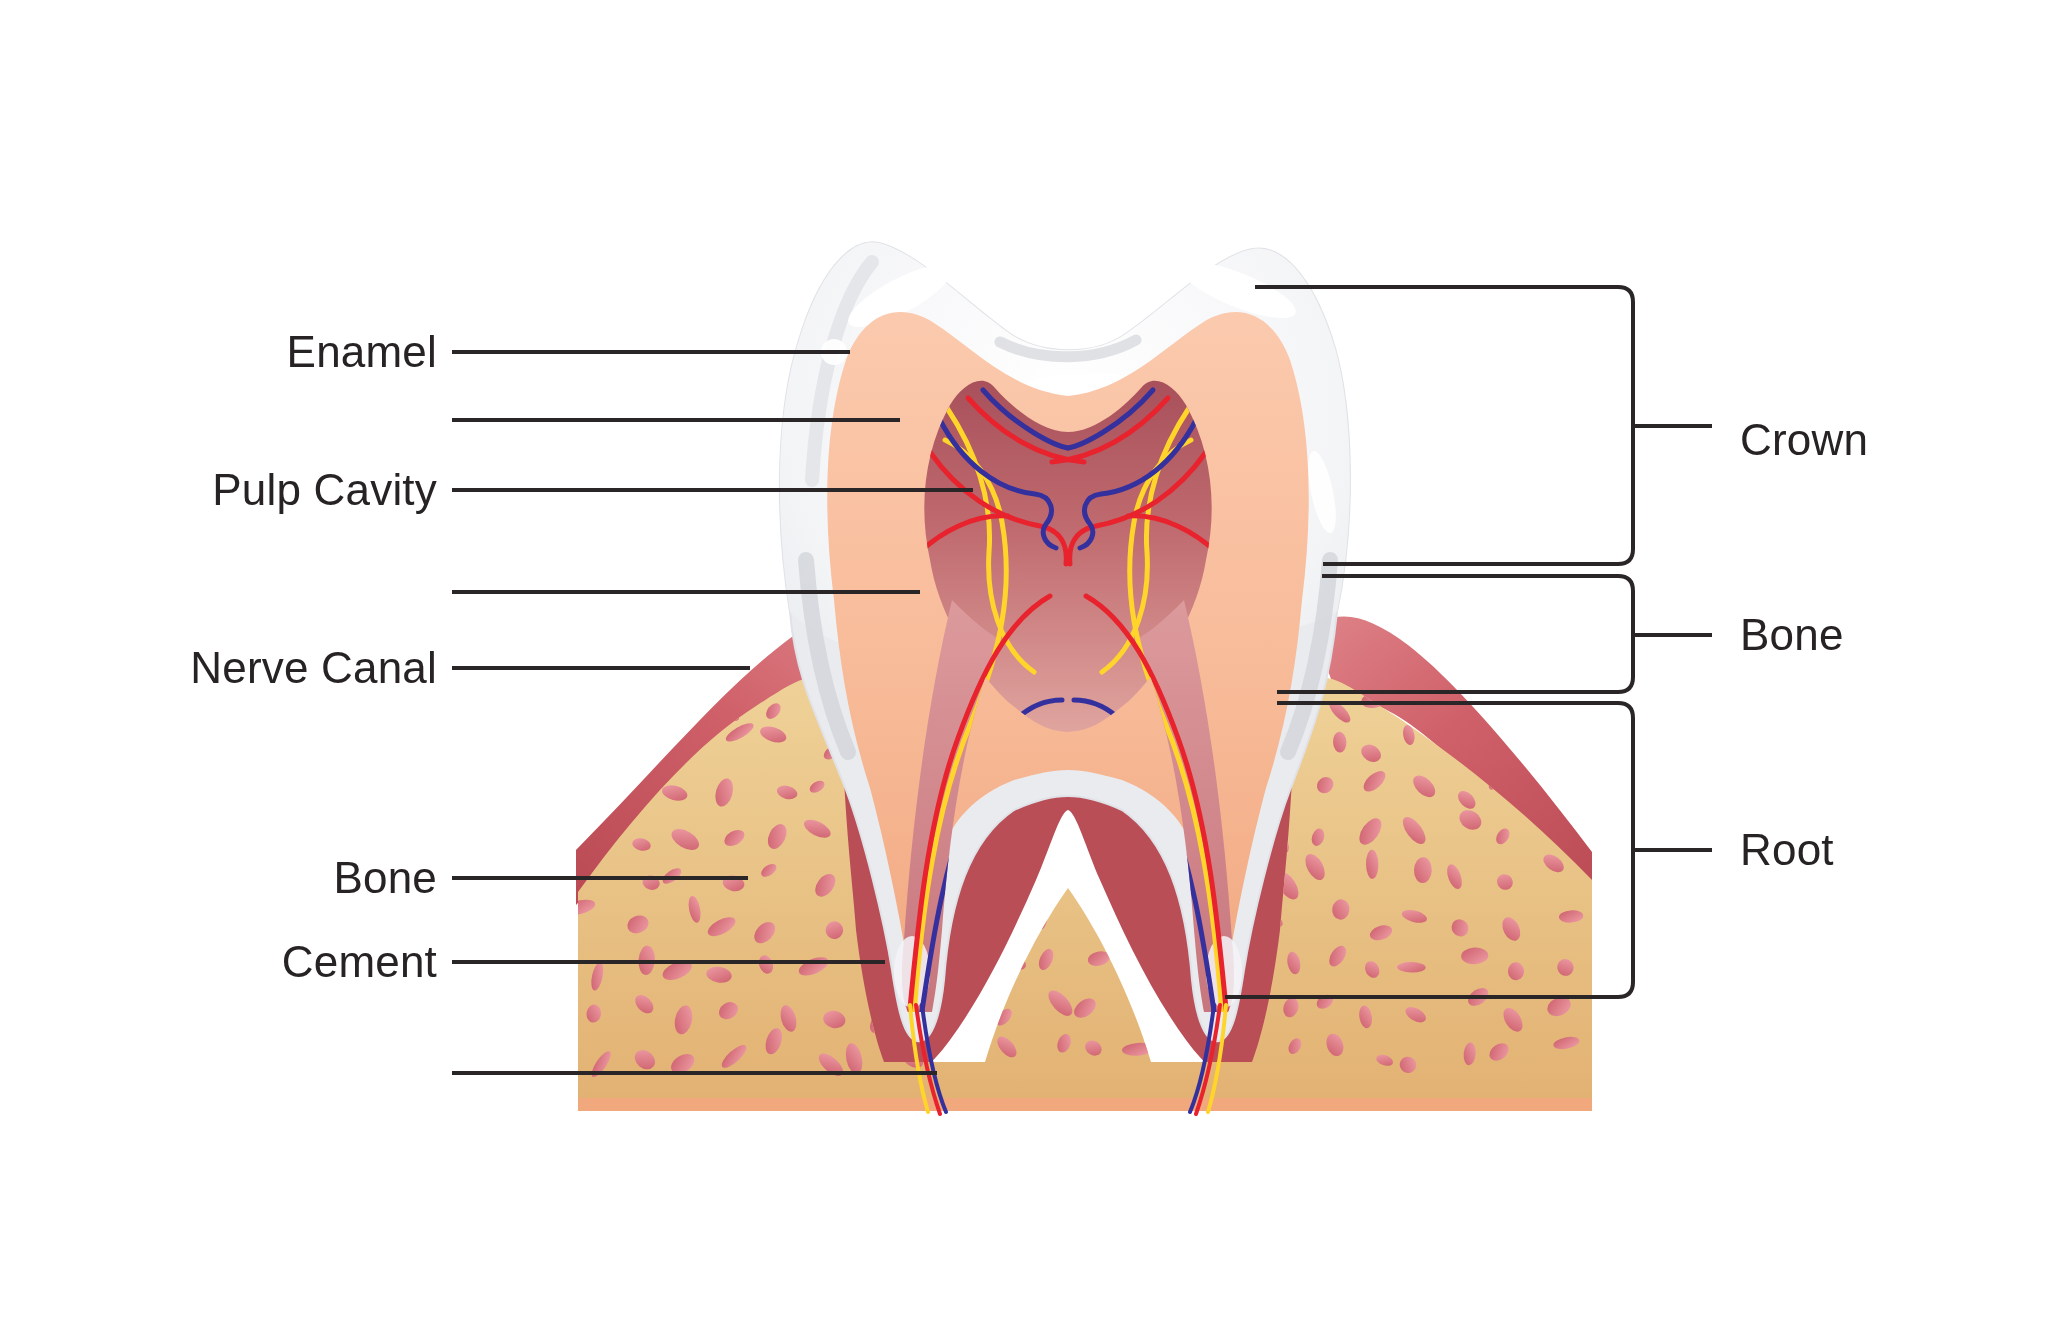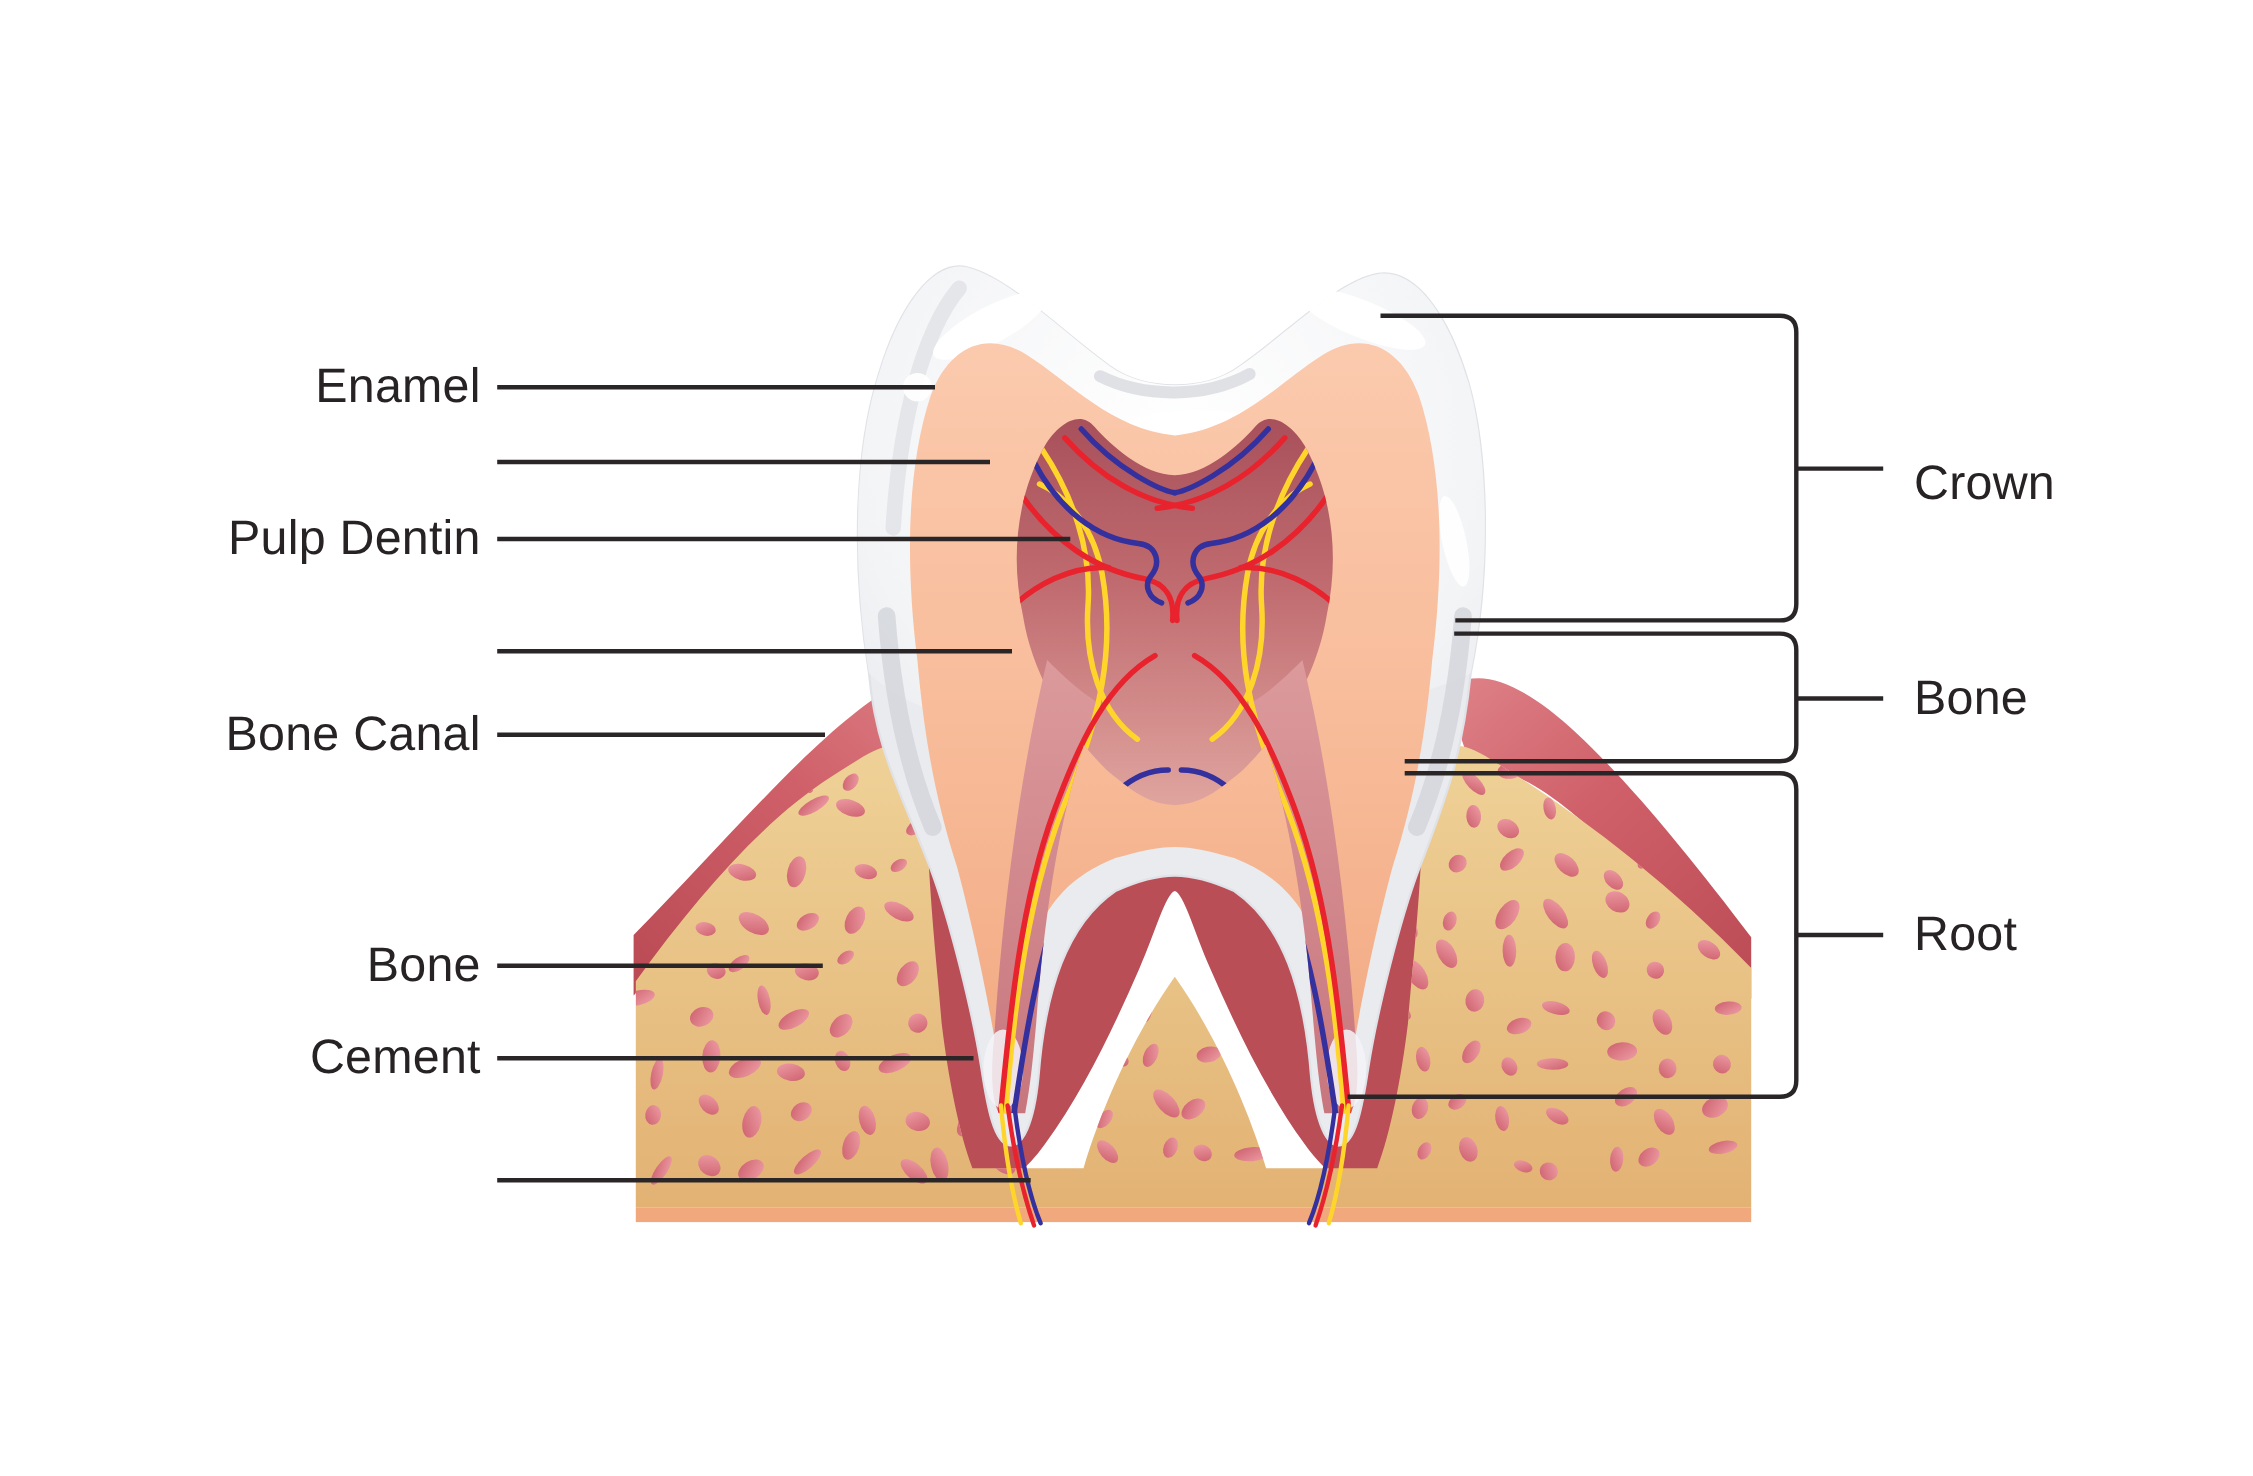--- a/index.html
+++ b/index.html
@@ -352,20 +352,20 @@
       <path d="M 1255 287 L 1618 287 Q 1633 287 1633 302 L 1633 549 Q 1633 564 1618 564 L 1323 564"></path>
       <line x1="1633" y1="426" x2="1712" y2="426"></line>
       <path d="M 1322 576 L 1618 576 Q 1633 576 1633 591 L 1633 677 Q 1633 692 1618 692 L 1277 692"></path>
       <line x1="1633" y1="635" x2="1712" y2="635"></line>
       <path d="M 1277 703 L 1618 703 Q 1633 703 1633 718 L 1633 982 Q 1633 997 1618 997 L 1225 997"></path>
       <line x1="1633" y1="850" x2="1712" y2="850"></line>
     </g>
   </svg>
 
   <div class="lbl left" style="top:352px">Enamel</div>
-  <div class="lbl left" style="top:490px">Pulp Dentin</div>
-  <div class="lbl left" style="top:668px">Bone Canal</div>
+  <div class="lbl left" style="top:490px">Pulp Cavity</div>
+  <div class="lbl left" style="top:668px">Nerve Canal</div>
   <div class="lbl left" style="top:878px">Bone</div>
   <div class="lbl left" style="top:962px">Cement</div>
   <div class="lbl right" style="top:440px">Crown</div>
   <div class="lbl right" style="top:635px">Bone</div>
   <div class="lbl right" style="top:850px">Root</div>
 </div>
 
 </body></html>

